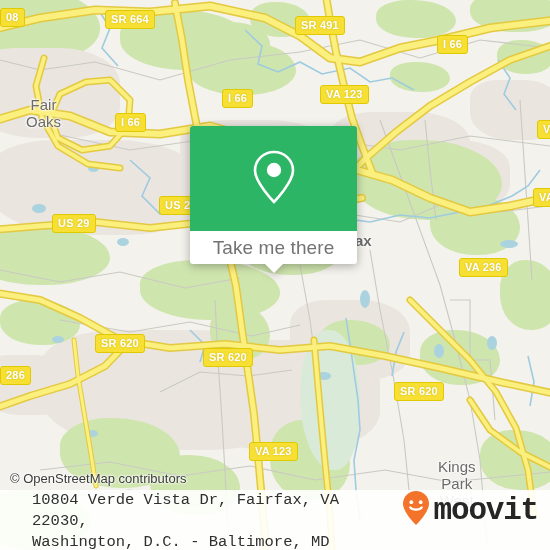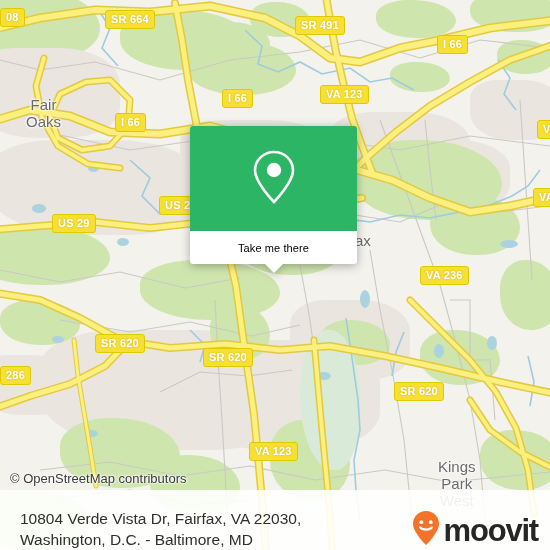--- a/index.html
+++ b/index.html
@@ -68,22 +68,22 @@
     display: flex; align-items: center; justify-content: center;
   }
   #popup-foot {
     background: #fff;
     height: 33px;
     border-radius: 0 0 3px 3px;
     display: flex; align-items: center; justify-content: center;
     position: relative;
   }
   #popup-foot-label {
-    font-size: 11px;
-    color: #000000;
+    font-size: 19px;
+    color: #737373;
     letter-spacing: .1px;
   }
   #popup-tail {
     position: absolute;
     left: 50%; bottom: -9px;
     margin-left: -10px;
     width: 0; height: 0;
     border-left: 10px solid transparent;
     border-right: 10px solid transparent;
     border-top: 10px solid #fff;
@@ -99,24 +99,25 @@
     z-index: 6;
   }
 
   
   #footer {
     position: absolute;
     left: 0; right: 0; bottom: 0;
     height: 60px;
     background: rgba(255,255,255,0.90);
     display: flex;
-    align-items: flex-end;
+    align-items: flex-start;
     justify-content: space-between;
-    padding: 0 12px 0 20px;
+    padding: 0 12px 0 32px;
     z-index: 8;
+    font-family: Liberation Mono, monospace;
   }
   #address {
     font-size: 15.5px;
     line-height: 21px;
     color: #2f2f2f;
     white-space: pre-line;
     max-width: 380px;
   }
   #brand {
     display: flex; align-items: center; gap: 4px;
@@ -257,32 +258,32 @@
         <div class="shield" style="left: 105px; top: 10px;">SR 664</div>
         <div class="shield" style="left: 295px; top: 16px;">SR 491</div>
         <div class="shield" style="left: 437px; top: 35px;">I 66</div>
         <div class="shield" style="left: 222px; top: 89px;">I 66</div>
         <div class="shield" style="left: 320px; top: 85px;">VA 123</div>
         <div class="shield" style="left: 115px; top: 113px;">I 66</div>
         <div class="shield" style="left: 537px; top: 120px;">VA</div>
         <div class="shield" style="left: 52px; top: 214px;">US 29</div>
         <div class="shield" style="left: 159px; top: 196px;">US 29</div>
         <div class="shield" style="left: 533px; top: 188px;">VA</div>
-        <div class="shield" style="left: 420px; top: 258px; margin-top: 8px;">VA 236</div>
+        <div class="shield" style="left: 459px; top: 258px;">VA 236</div>
         <div class="shield" style="left: 95px; top: 334px;">SR 620</div>
         <div class="shield" style="left: 0px; top: 366px;">286</div>
         <div class="shield" style="left: 203px; top: 348px;">SR 620</div>
         <div class="shield" style="left: 394px; top: 382px;">SR 620</div>
         <div class="shield" style="left: 249px; top: 442px;">VA 123</div>
       </div>
 
     <div id="places">
         <div class="placelabel" style="left: 26px; top: 96px;">Fair
 Oaks</div>
-        <div class="placelabel" style="left: 355px; top: 232px;">ax</div>
+        <div class="placelabel" style="left: 355px; top: 232px; font-weight: bold;">ax</div>
         <div class="placelabel" style="left: 405px; top: 458px; margin-left: 33px;">Kings
 Park
 West</div>
       </div>
   </div>
 
   <div id="popup">
     <div id="popup-head" style="background: rgb(43, 181, 100);">
       <span>
         <svg width="46" height="58" viewBox="0 0 46 58" fill="none">

